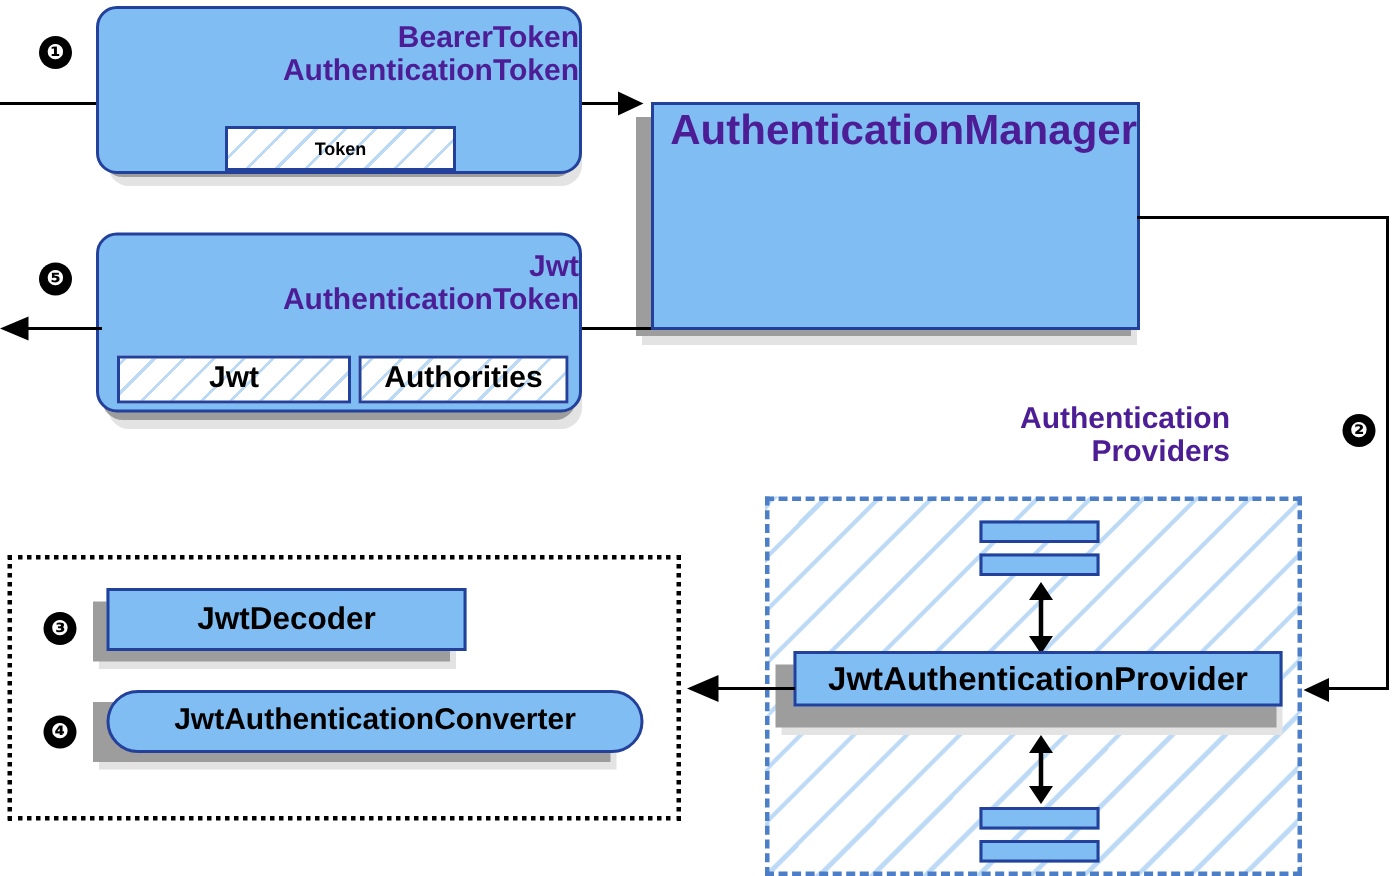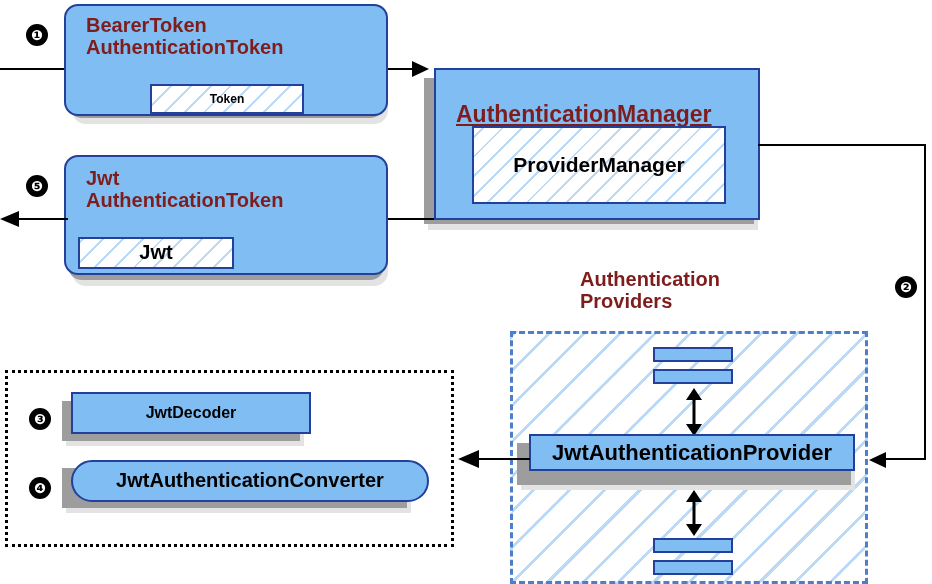--- a/index.html
+++ b/index.html
@@ -95,24 +95,23 @@
     line-height: 1;
     font-family: "DejaVu Sans", sans-serif;
   }
 
   
   .hline { background: #000; height: 2px; }
   .vline { background: #000; width: 2px; }
 
   .plain-label {
     font-weight: bold;
-    color: #7f1d1d;
-    text-align: left;
+    color: #4c1d95;
+    text-align: right;
     line-height: 1.12;
-    margin-left: 20px;
   }
 
   svg.arrow { overflow: visible; display: block; }
 </style>
 </head>
 <body>
 
 <div id="canvas">
 
   <div class="abs hline" style="left:0px; top:68px; width:66px;"></div>
@@ -136,24 +135,21 @@
 
   <div class="abs hline" style="left:388px; top:68px; width:36px;"></div>
   <svg class="abs arrow" style="left:412px; top:60px;" width="18" height="18" viewBox="0 0 18 18">
     <polygon points="0,1 17,9 0,17" fill="#000"></polygon>
   </svg>
 
   <div class="abs shadow-light" style="left:428px; top:84px; width:330px; height:146px;"></div>
   <div class="abs shadow-dark" style="left:424px; top:78px; width:330px; height:146px;"></div>
 
   <div class="abs blue-box" style="left:434px; top:68px; width:326px; height:152px; display:block;">
-    <div class="plain-label" style="padding-top:32px; font-size:23px;text-decoration:underline;">AuthenticationManager</div>
-    <div class="hatch-box" style="position:absolute; left:36px; top:56px; width:254px; height:78px; font-size:21px;">
-      <span>ProviderManager</span>
-    </div>
+    <div class="plain-label" style="padding-top:1px; font-size:28px;">AuthenticationManager</div>
   </div>
 
   <div class="abs hline" style="left:758px; top:144px; width:168px;"></div>
   <div class="abs vline" style="left:924px; top:144px; height:316px;"></div>
   <div class="abs hline" style="left:878px; top:458px; width:48px;"></div>
   <svg class="abs arrow" style="left:868px; top:451px;" width="18" height="18" viewBox="0 0 18 18">
     <polygon points="18,1 1,9 18,17" fill="#000"></polygon>
   </svg>
 
   <div class="abs" style="left:895px; top:276px;">
@@ -197,21 +193,21 @@
   </svg>
 
   <div class="abs dotted-black" style="left:5px; top:370px; width:449px; height:177px;"></div>
 
   <div class="abs" style="left:29px; top:408px;">
     <div class="bullet">❸</div>
   </div>
 
   <div class="abs shadow-light" style="left:66px; top:406px; width:238px; height:40px;"></div>
   <div class="abs shadow-dark" style="left:62px; top:401px; width:238px; height:40px;"></div>
-  <div class="abs blue-box" style="left:71px; top:392px; width:240px; height:42px; font-size:16px;">
+  <div class="abs blue-box" style="left:71px; top:392px; width:240px; height:42px; font-size:21px;">
     <span>JwtDecoder</span>
   </div>
 
   <div class="abs" style="left:29px; top:477px;">
     <div class="bullet">❹</div>
   </div>
 
   <div class="abs shadow-light" style="left:66px; top:473px; width:345px; height:40px;"></div>
   <div class="abs shadow-dark" style="left:62px; top:468px; width:345px; height:40px;"></div>
   <div class="abs blue-box" style="left:71px; top:460px; width:358px; height:42px; font-size:20px;border-radius:21px;">
@@ -224,20 +220,23 @@
   <div class="abs shadow-dark rounded" style="left:68px; top:170px; width:316px; height:110px;"></div>
 
   <div class="abs blue-box rounded" style="left:64px; top:155px; width:324px; height:120px; display:block;">
     <div class="plain-label" style="padding-top:10px; font-size:20px;">
       <div>Jwt</div>
       <div>AuthenticationToken</div>
     </div>
     <div class="hatch-box" style="position:absolute; left:12px; top:80px; width:156px; height:32px; font-size:20px;">
       <span>Jwt</span>
     </div>
+    <div class="hatch-box" style="position:absolute; left:173px; top:80px; width:140px; height:32px; font-size:20px;">
+      <span>Authorities</span>
+    </div>
   </div>
 
   <div class="abs hline" style="left:16px; top:218px; width:52px;"></div>
   <svg class="abs arrow" style="left:0px; top:210px;" width="20" height="18" viewBox="0 0 20 18">
     <polygon points="0,9 19,1 19,17" fill="#000"></polygon>
   </svg>
 
   <div class="abs" style="left:26px; top:175px;">
     <div class="bullet">❺</div>
   </div>

